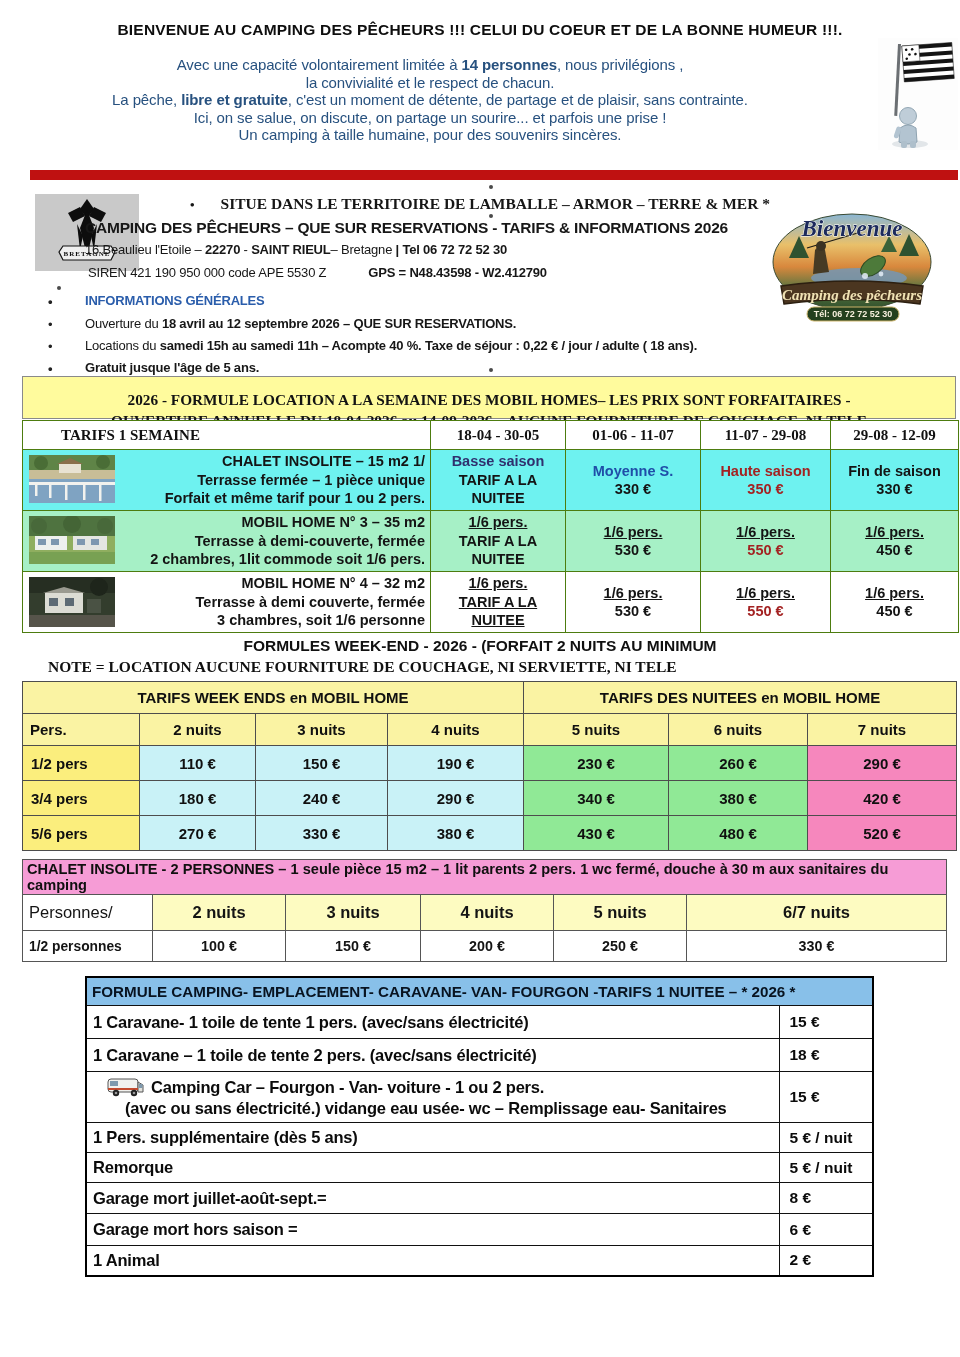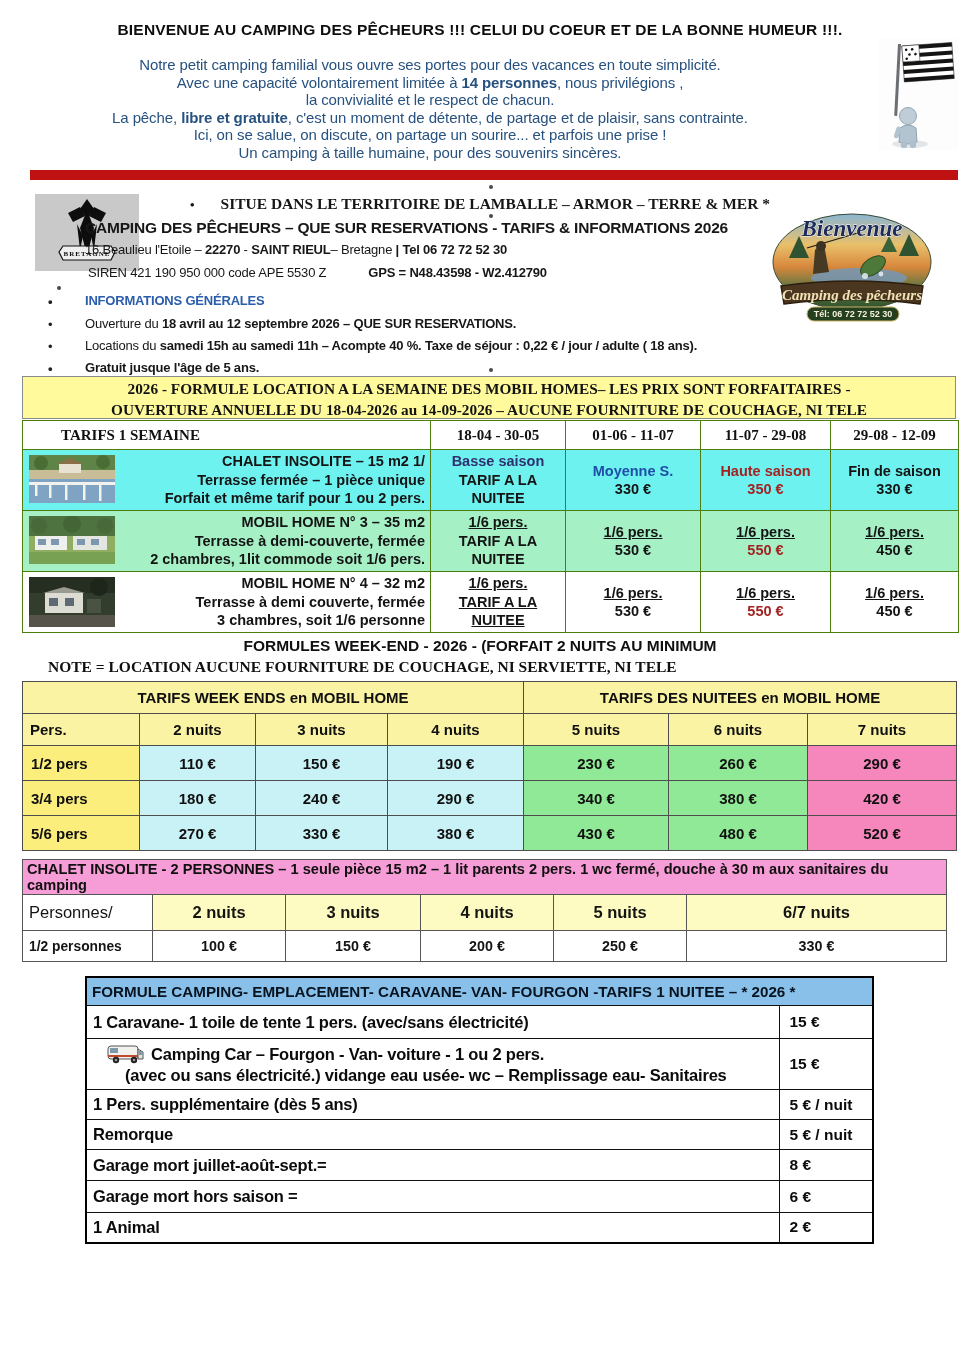--- a/index.html
+++ b/index.html
@@ -21,21 +21,21 @@
   .situe::before{content:"•";margin-right:26px;font-size:13px;}
   .info-line{left:85px;font-size:13px;color:#171717;letter-spacing:-0.2px;white-space:nowrap;}
   .bullet::before{content:"•";position:absolute;left:-37px;top:1px;font-size:13px;color:#222;}
   .heading-blue{color:#2a5dab;font-weight:bold;}
   .gps-span{margin-left:42px;font-weight:bold;}
   .dot{position:absolute;width:4px;height:4px;border-radius:50%;background:#4a4a4a;}
 
   
   .banner{top:376px;left:22px;width:934px;height:43px;background:#fffb9d;border:1px solid #8a8a8a;
           text-align:center;font-family:"Liberation Serif",serif;font-weight:bold;font-size:15.3px;
-          line-height:20.5px;color:#131313;padding-top:2px;box-sizing:border-box;}
+          line-height:20.5px;color:#131313;padding-top:13px;box-sizing:border-box;}
 
   
   table{border-collapse:collapse;table-layout:fixed;}
   td,th{overflow:hidden;}
 
   
   .t1{position:absolute;top:420px;left:22px;width:936px;}
   .t1 td,.t1 th{border:1px solid #4d7c0f;}
   .t1 th{height:26px;font-family:"Liberation Serif",serif;font-weight:bold;font-size:15px;color:#111;background:#fff;}
   .t1 th.first{text-align:left;padding-left:38px;}
@@ -81,21 +81,20 @@
   svg{display:block;}
 </style>
 </head>
 <body>
 
 <div id="page">
 
   <div class="abs doc-title">BIENVENUE AU CAMPING DES PÊCHEURS !!! CELUI DU COEUR ET DE LA BONNE  HUMEUR !!!.</div>
 
   <div class="abs intro">
-    <div>Notre petit camping familial vous ouvre ses portes pour des vacances en toute simplicité.</div>
     <div><span>Avec une capacité volontairement limitée à </span><b>14 personnes</b><span>, nous privilégions ,</span></div>
     <div>la convivialité et le respect de chacun.</div>
     <div><span>La pêche, </span><b>libre et gratuite</b><span>, c'est un moment de détente, de partage et de plaisir, sans contrainte.</span></div>
     <div>Ici, on se salue, on discute, on partage un sourire... et parfois une prise !</div>
     <div>Un camping à taille humaine, pour des souvenirs sincères.</div>
   </div>
 
   <div class="abs" style="left:878px;top:38px;width:80px;height:112px;">
     <svg width="80" height="112" viewBox="0 0 80 112">
       <rect x="0" y="0" width="80" height="112" fill="#fdfdfd"></rect>
@@ -439,20 +438,24 @@
         <col style="width:94px">
       </colgroup>
     <tbody>
         <tr>
       <td class="title" colspan="2">FORMULE CAMPING- EMPLACEMENT- CARAVANE- VAN- FOURGON -TARIFS 1 NUITEE – * 2026 *</td>
     </tr>
     <tr style="height:33px">
       <td class="lab">1 Caravane- 1 toile de tente 1 pers. (avec/sans électricité)</td>
       <td class="price">15 €</td>
     </tr>
+    <tr style="height:33px">
+      <td class="lab">1 Caravane – 1 toile de tente 2 pers. (avec/sans électricité)</td>
+      <td class="price">18 €</td>
+    </tr>
     <tr style="height:51px">
       <td class="lab">
         <div class="cc-line1">
           <span>
             <svg width="38" height="22" viewBox="0 0 38 22">
                   <rect x="1" y="3" width="30" height="13" rx="3" fill="#f1f1ee" stroke="#555" stroke-width="1"></rect>
                   <path d="M31 6 l5 3 l0 7 l-5 0 z" fill="#e2e2dd" stroke="#555" stroke-width="1"></path>
                   <rect x="3" y="5" width="8" height="5" fill="#7e99ad"></rect>
                   <rect x="32" y="8" width="3.4" height="4" fill="#7e99ad"></rect>
                   <rect x="1" y="12" width="30" height="2" fill="#c24a2e"></rect>

